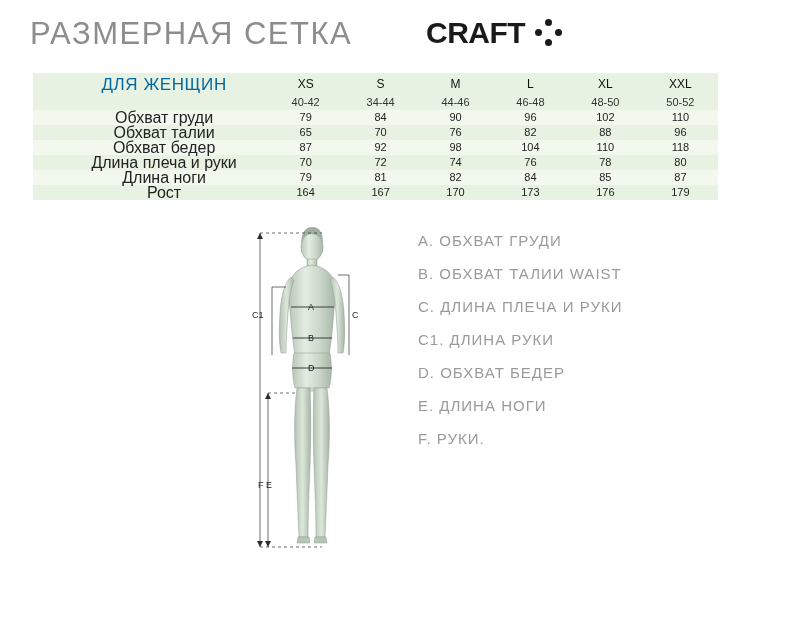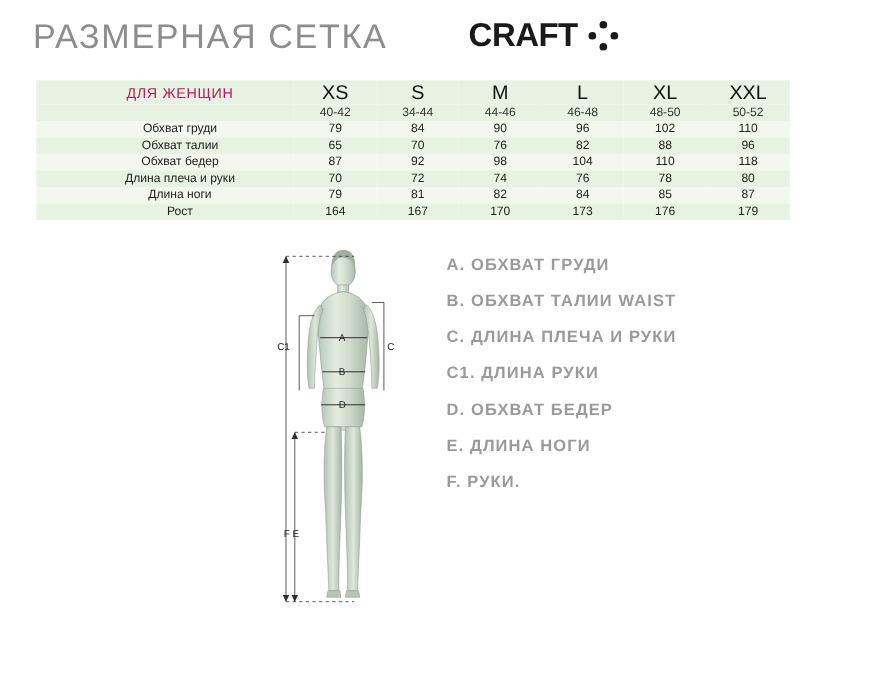--- a/index.html
+++ b/index.html
@@ -89,57 +89,56 @@
     vertical-align: middle;
   }
   .size-table tr.row-a { background: #e7f2e2; }
   .size-table tr.row-b { background: #f2f8ee; }
   .size-table tr.head-row { background: #e7f2e2; }
   .size-table tr.head-row td { height: 22px; }
   .hdr-label {
     text-align: left;
     padding-left: 27px !important;
     font-weight: bold;
-    font-size: 13px;
+    font-size: 17px;
     letter-spacing: 0.6px;
-    color: #be185d;
+    color: #0369a1;
   }
   .hdr-size {
     font-weight: bold;
-    font-size: 18px;
+    font-size: 12px;
     color: #111;
   }
   .sub-row td { height: 15px; font-size: 11px; color: #333; }
   .row-label {
     text-align: left;
     padding-left: 27px !important;
-    font-size: 11px;
+    font-size: 16px;
     color: #222;
     width: 215px;
   }
   .size-table col.c-label { width: 215px; }
   .size-table col.c-v { width: 78px; }
 
   
   .figure-wrap {
     position: absolute;
     left: 250px;
     top: 225px;
     width: 160px;
     height: 345px;
   }
   .body-svg { display: block; }
 
   
   .legend {
     position: absolute;
-    left: 406px;
+    left: 418px;
     top: 232px;
     width: 360px;
-    font-weight: bold;
   }
   .legend-item {
     font-size: 15px;
     letter-spacing: 1px;
     color: #9a9a9a;
     margin-bottom: 16px;
     white-space: nowrap;
     font-family: "Liberation Sans", sans-serif;
   }
 </style>

